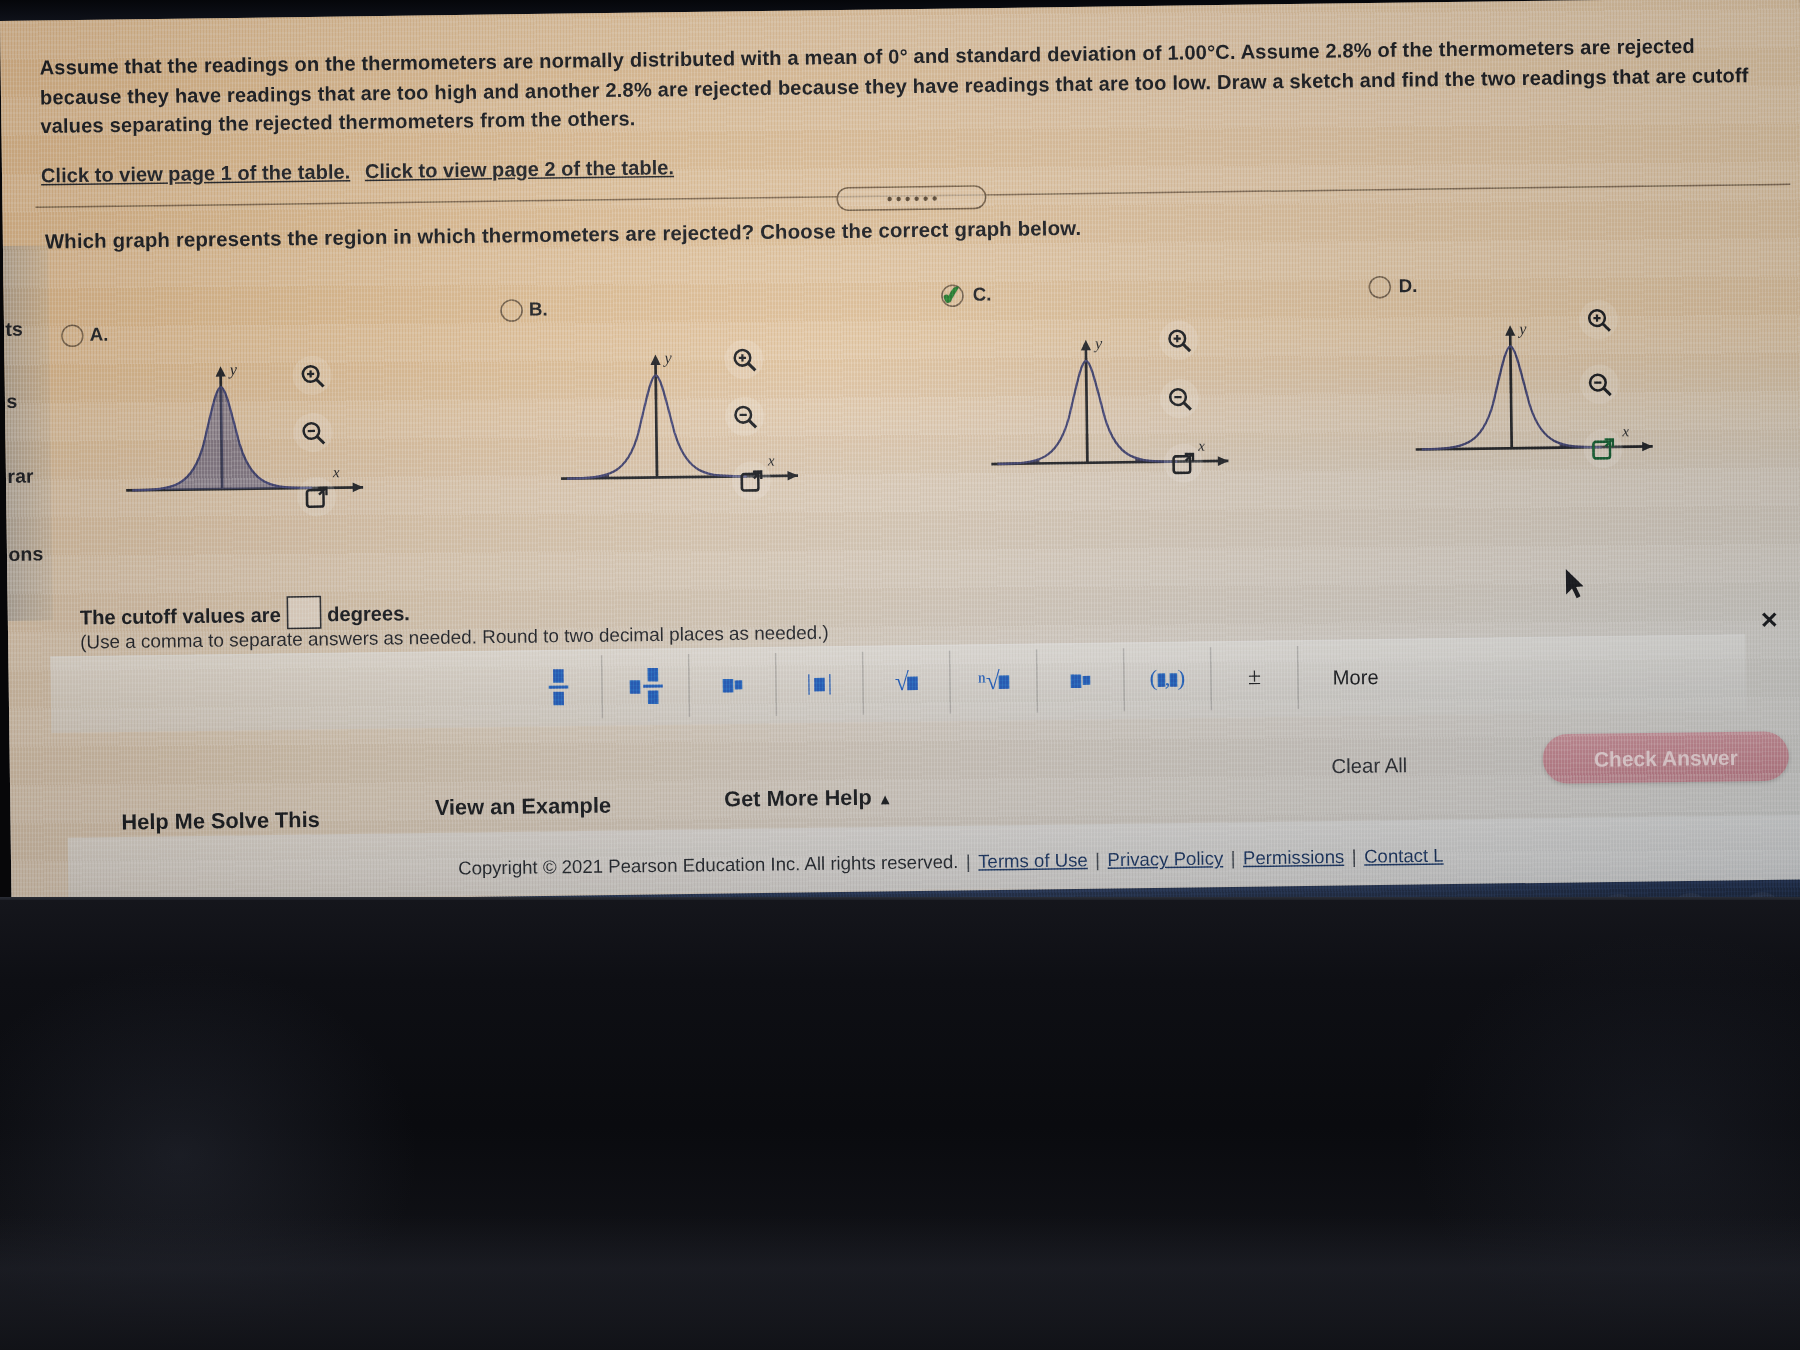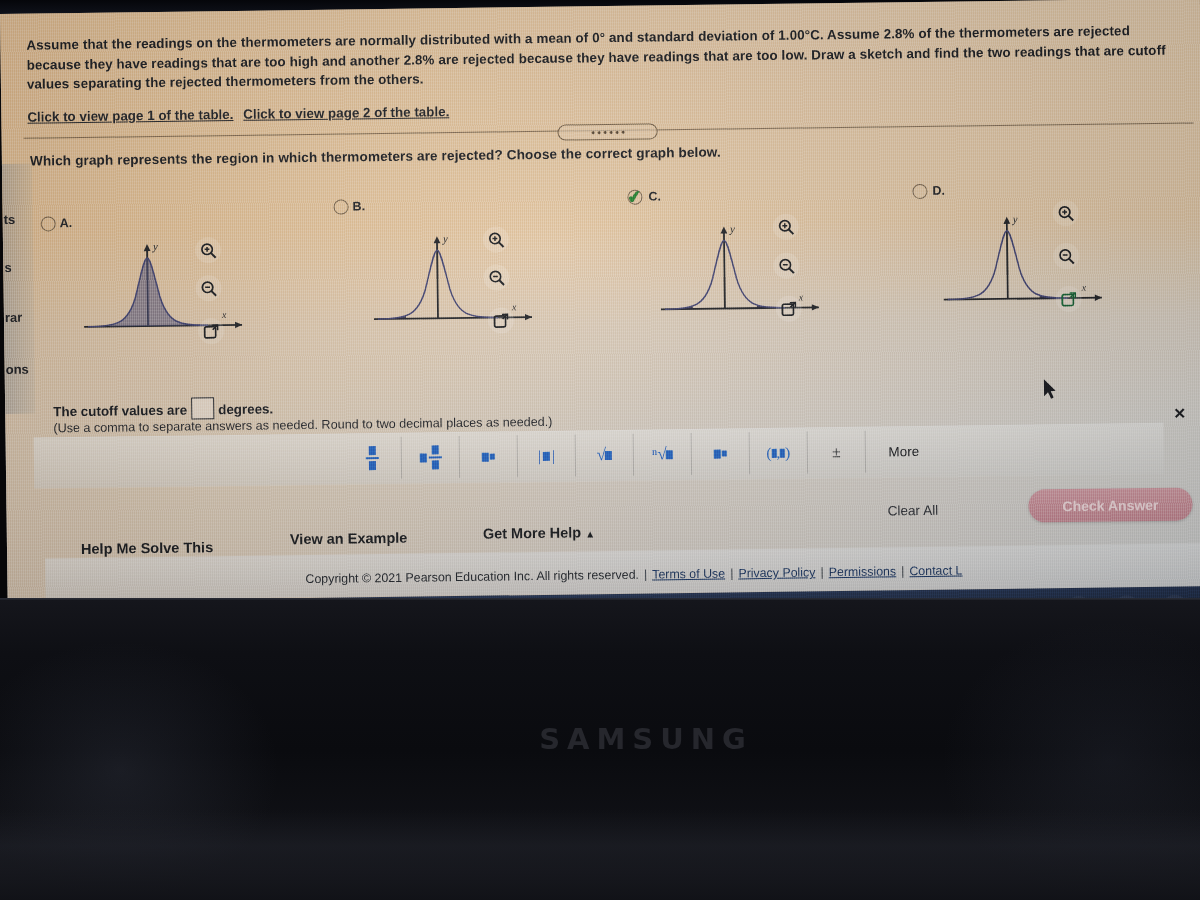--- a/index.html
+++ b/index.html
@@ -577,16 +577,15 @@
     </div>
 
     <div class="screen-tex"></div>
     <div class="screen-vig"></div>
   </div>
 
   <div class="bezel-edge"></div>
   <div class="monitor-bottom"></div>
   <div class="glow-left"></div>
   <div class="glow-right"></div>
-  <div class="samsung-logo">SAMSUNG</div>
   <div class="stand-shadow"></div>
 
 </div>
 
 </body></html>

